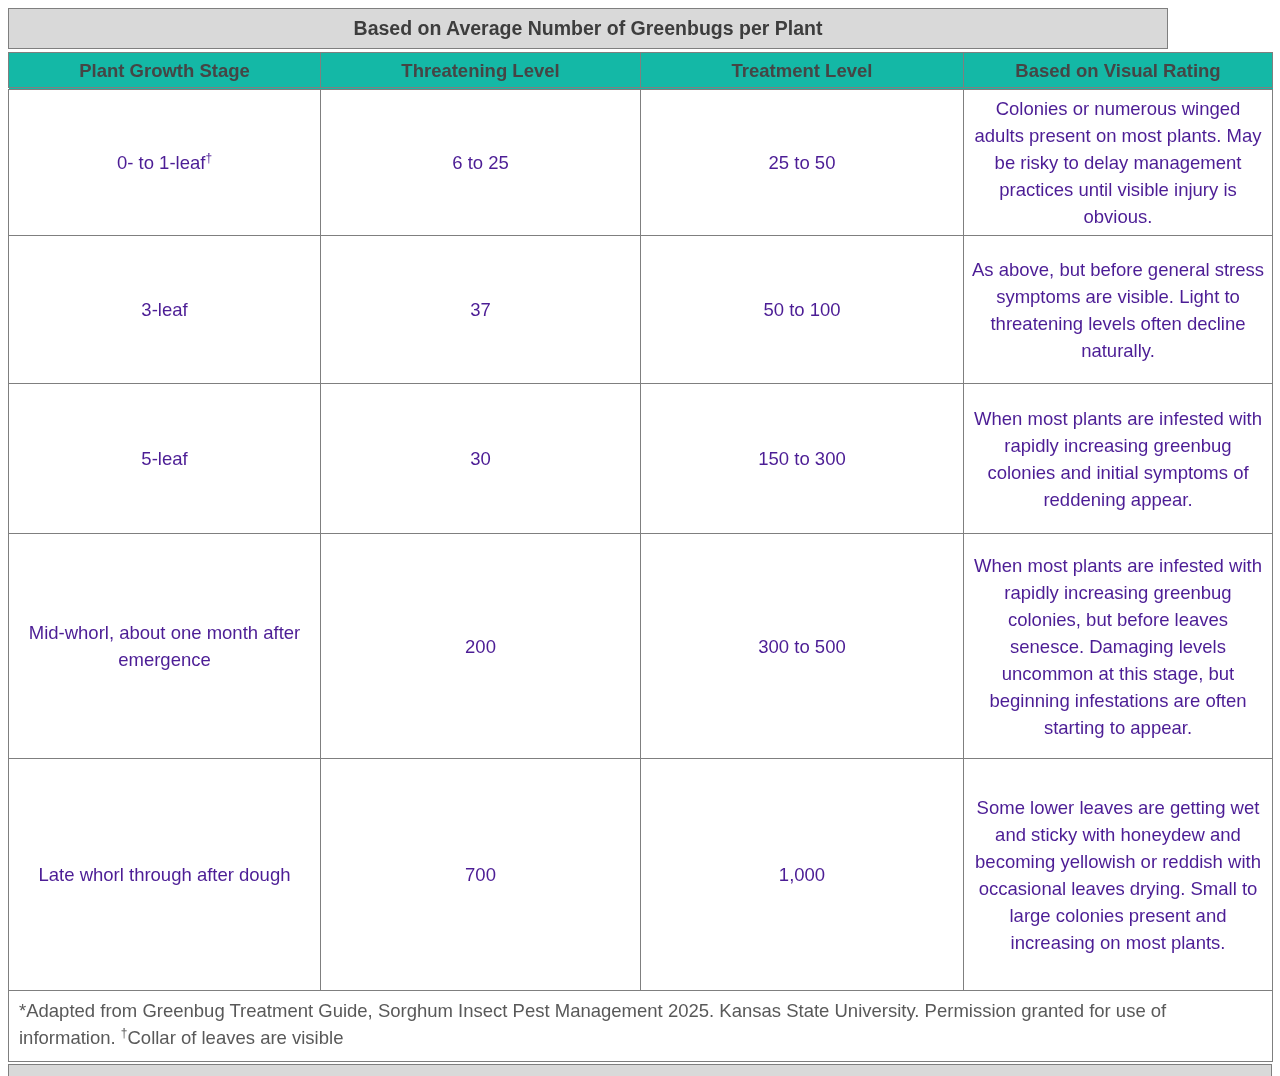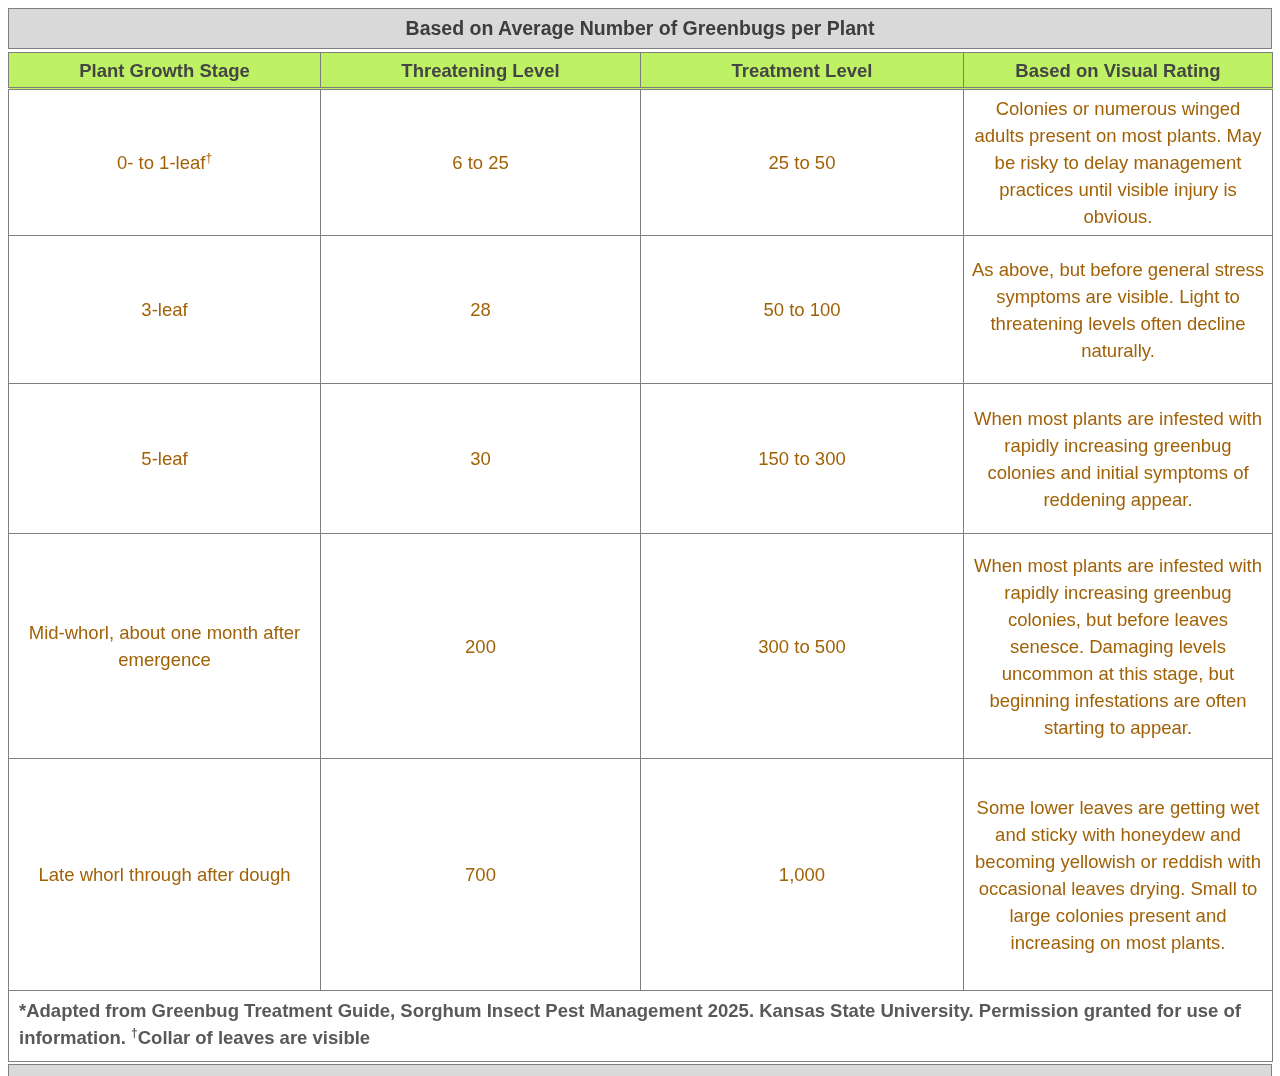--- a/index.html
+++ b/index.html
@@ -8,21 +8,21 @@
     background: #ffffff;
     width: 1280px;
     font-family: "Liberation Sans", sans-serif;
   }
   .wrap {
     padding: 8px 8px 0 8px;
     width: 1264px;
   }
   .title-bar {
     box-sizing: border-box;
-    width: 1264px;
+    width: 1160px;
     height: 41px;
     background: #d9d9d9;
     border: 1px solid #7f7f7f;
     display: flex;
     align-items: center;
     justify-content: center;
     font-weight: bold;
     font-size: 19.5px;
     color: #3d3d3d;
     margin-bottom: 3px;
@@ -35,46 +35,45 @@
   }
   col.c1 { width: 312px; }
   col.c2 { width: 320px; }
   col.c3 { width: 323px; }
   col.c4 { width: 309px; }
   th, td {
     border: 1px solid #7f7f7f;
     text-align: center;
     vertical-align: middle;
     font-size: 18.5px;
-    color: #a16207;
+    color: #4c1d95;
     line-height: 27px;
     padding: 4px 8px;
     box-sizing: border-box;
   }
   th {
-    background: #bef264;
+    background: #14b8a6;
     font-weight: bold;
     color: #454545;
     height: 36px;
     padding: 2px 6px;
     border-bottom: 3px double #7f7f7f;
   }
   tr.r1 { height: 147px; }
   tr.r2 { height: 148px; }
   tr.r3 { height: 150px; }
   tr.r4 { height: 225px; }
   tr.r5 { height: 232px; }
   td.visual { padding: 4px 6px; }
   td.footnote-cell {
     text-align: left;
     padding: 6px 10px 10px 10px;
     height: 62px;
     vertical-align: top;
     color: #595959;
-    font-weight: bold;
   }
   sup.dagger {
     font-size: 12px;
     line-height: 0;
     vertical-align: super;
   }
   .bottom-strip {
     box-sizing: border-box;
     margin-top: 2px;
     width: 1264px;
@@ -112,21 +111,21 @@
 
       <tr class="r1">
         <td><span>0- to 1-leaf</span><sup class="dagger">†</sup></td>
         <td>6 to 25</td>
         <td>25 to 50</td>
         <td class="visual">Colonies or numerous winged adults present on most plants. May be risky to delay management practices until visible injury is obvious.</td>
       </tr>
 
       <tr class="r2">
         <td><span>3-leaf</span><sup class="dagger"></sup></td>
-        <td>28</td>
+        <td>37</td>
         <td>50 to 100</td>
         <td class="visual">As above, but before general stress symptoms are visible. Light to threatening levels often decline naturally.</td>
       </tr>
 
       <tr class="r3">
         <td><span>5-leaf</span><sup class="dagger"></sup></td>
         <td>30</td>
         <td>150 to 300</td>
         <td class="visual">When most plants are infested with rapidly increasing greenbug colonies and initial symptoms of reddening appear.</td>
       </tr>

